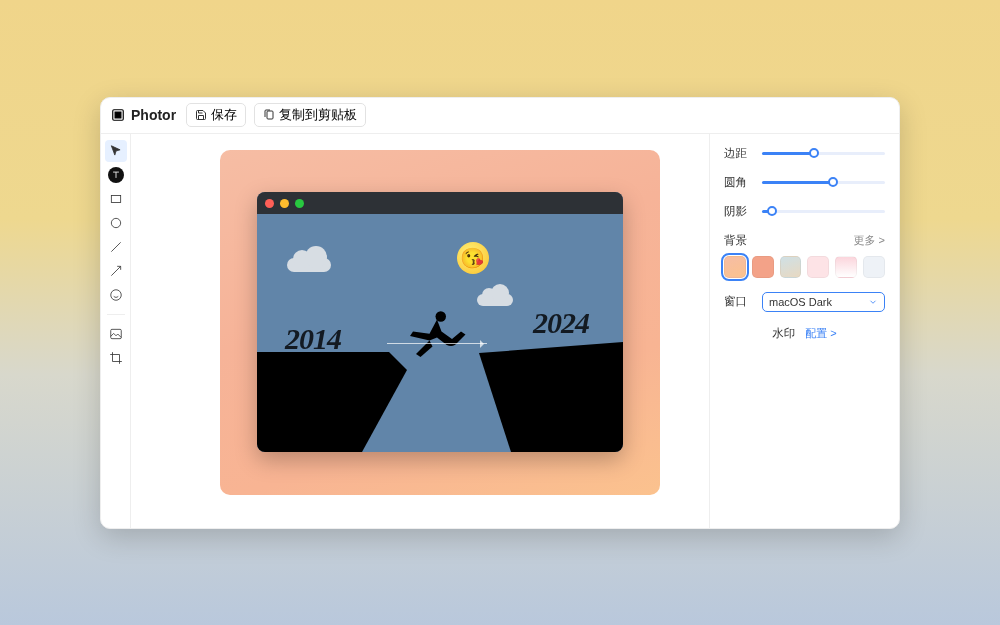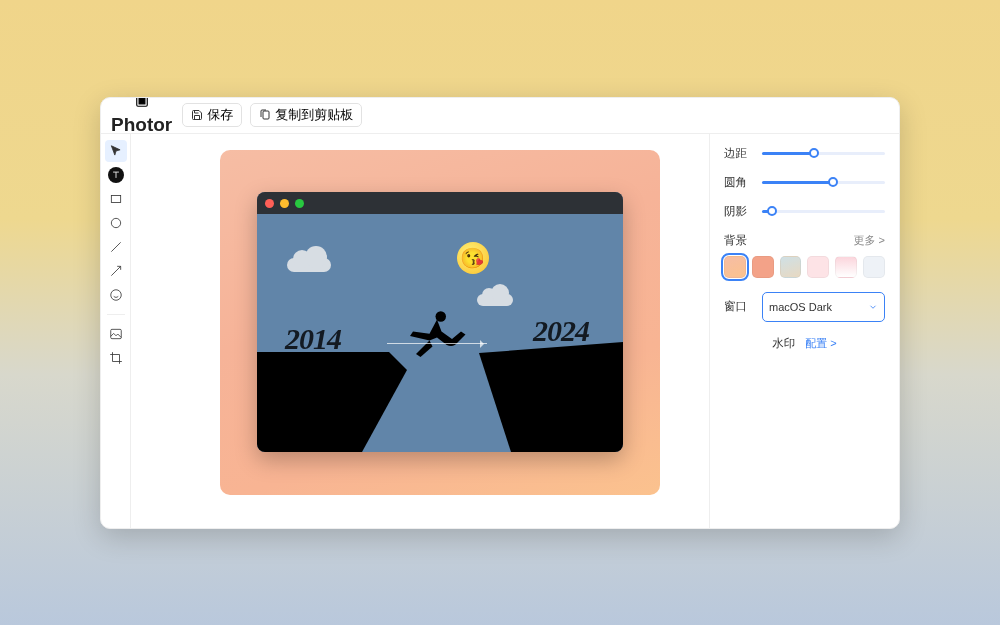--- a/index.html
+++ b/index.html
@@ -19,21 +19,21 @@
   overflow: hidden;
   border: 1px solid #eee;
 }
 .topbar {
   height: 36px;
   border-bottom: 1px solid #eee;
   display: flex; align-items: center;
   padding: 0 10px;
   gap: 10px;
 }
-.brand { display: flex; align-items: center; gap: 6px; font-weight: 700; font-size: 19px; flex-direction: column; }
+.brand { display: flex; align-items: center; gap: 6px; font-weight: 700; font-size: 14px; }
 .brand-icon { width: 14px; height: 14px; }
 .title-wrap { flex: 1; display: flex; align-items: center; justify-content: center; gap: 6px; }
 .title-text { font-size: 11.5px; font-weight: 600; }
 .edit-icon { width: 12px; height: 12px; color: #3b82f6; }
 .top-btns { display: flex; gap: 8px; }
 .btn {
   height: 24px; padding: 0 8px;
   border: 1px solid #e2e2e2; border-radius: 5px;
   background: #fff;
   display: flex; align-items: center; gap: 4px;
@@ -88,21 +88,21 @@
 .c1::after { width:22px; height:22px; top:-12px; left:18px; }
 .c2 { width: 36px; height: 12px; top: 80px; left: 220px; }
 .c2::before { width:14px; height:14px; top:-6px; left:5px; }
 .c2::after { width:18px; height:18px; top:-10px; left:14px; }
 .emoji { position:absolute; top:28px; left:200px; width:32px; height:32px; border-radius:50%; background: radial-gradient(circle at 40% 35%, #fff176, #fbc02d); display:flex; align-items:center; justify-content:center; font-size:20px; }
 .cliff { position:absolute; bottom:0; background:#000; }
 .lc { left:0; width:150px; height:100px; clip-path: polygon(0 0, 88% 0, 100% 18%, 70% 100%, 0 100%); }
 .rc { right:0; width:160px; height:110px; clip-path: polygon(10% 10%, 100% 0, 100% 100%, 30% 100%); }
 .year { position:absolute; font-family: Georgia, serif; font-style: italic; font-weight:700; color:#131a22; font-size:30px; letter-spacing:-1px; }
 .y1 { bottom: 96px; left: 28px; }
-.y2 { bottom: 104px; right: 34px; }
+.y2 { bottom: 112px; right: 34px; }
 .arrow-line { position:absolute; bottom:108px; left:130px; width:100px; height:1px; background: rgba(255,255,255,.7); }
 .arrow-line::after { content:""; position:absolute; right:-1px; top:-3px; border:4px solid transparent; border-left-color: rgba(255,255,255,.7); }
 .jumper { position:absolute; top:95px; left:140px; width:80px; height:60px; }
 .jumper svg { width:100%; height:100%; }
 
 .sidebar {
   width: 190px; border-left: 1px solid #eee;
   padding: 12px 14px;
   display: flex; flex-direction: column; gap: 14px;
   font-size: 11.5px; color: #333;
@@ -111,21 +111,21 @@
 .row-label { width: 28px; flex-shrink:0;font-family:Liberation Mono, monospace; }
 .slider { flex:1; height: 3px; background:#e8eefb; border-radius:2px; position:relative; cursor:pointer; }
 .slider-fill { position:absolute; left:0; top:0; height:100%; background:#3b82f6; border-radius:2px; }
 .slider-thumb { position:absolute; top:50%; width:10px; height:10px; background:#fff; border:2px solid #3b82f6; border-radius:50%; transform:translate(-50%,-50%); }
 .section-head { display:flex; justify-content:space-between; align-items:center; }
 .more { color:#888; font-size:11px; cursor:pointer; }
 .swatches { display:flex; gap:6px; }
 .swatch { width:22px; height:22px; border-radius:5px; cursor:pointer; border:1px solid rgba(0,0,0,.04); }
 .swatch.sel { outline:2px solid #3b82f6; outline-offset:1px; }
 .select {
-  flex:1; height:30px; border:1.5px solid #3b82f6; border-radius:5px;
+  flex:1; height:20px; border:1.5px solid #3b82f6; border-radius:5px;
   display:flex; align-items:center; justify-content:space-between;
   padding:0 6px; font-size:11px; cursor:pointer;
 }
 .select svg { width:10px; height:10px; stroke:#3b82f6; }
 .link { color:#3b82f6; cursor:pointer; font-size:11px; }
 </style>
 </head>
 <body>
 
 <div class="app">

